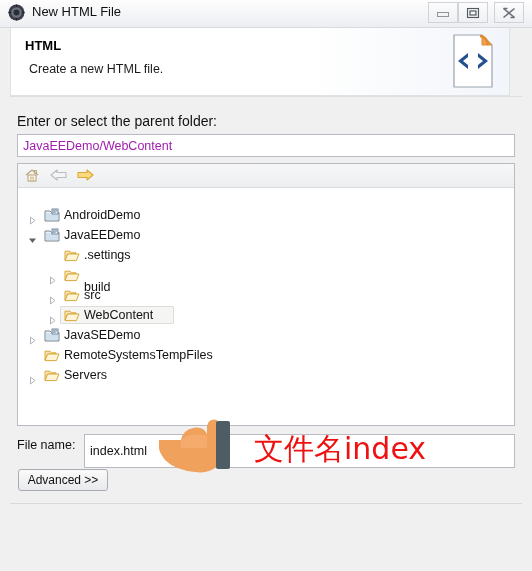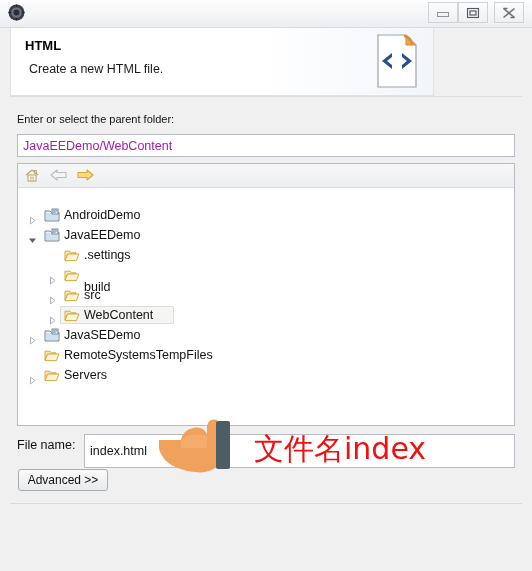--- a/index.html
+++ b/index.html
@@ -34,41 +34,41 @@
     background:linear-gradient(to bottom,#fcfcfd,#eef0f2);
     border:1px solid #cfd3d8;
     box-sizing:border-box;
   }
   #btn-min{right:74px;}
   #btn-max{right:44px;}
   #btn-close{right:8px;border-color:#cfd3d8;}
   .wbtn svg{position:absolute;left:50%;top:50%;transform:translate(-50%,-50%);}
   
   #header{
-    position:absolute;left:10px;top:28px;width:424px;height:68px;
+    position:absolute;left:10px;top:28px;width:500px;height:68px;
     background:linear-gradient(to right,#ffffff 60%,#f2f5fa 100%);
     border:1px solid #dfe1e4;border-top:none;
     box-sizing:border-box;
   }
   #header-title{
     position:absolute;left:14px;top:10px;
     font-size:13px;font-weight:bold;color:#000;
   }
   #header-desc{
     position:absolute;left:18px;top:34px;
     font-size:12.5px;color:#1a1a1a;
   }
   #header-icon{position:absolute;right:14px;top:5px;width:44px;height:56px;}
   #header-sep{
     position:absolute;left:10px;top:96px;width:512px;height:1px;
     background:#dcdee1;
   }
   
   #parent-label{
-    position:absolute;left:17px;top:113px;font-size:11px;color:#111;
+    position:absolute;left:17px;top:113px;font-size:14px;color:#111;
   }
   #path-field{
     position:absolute;left:17px;top:134px;width:498px;height:23px;
     background:#ffffff;
     border:1px solid #b8bcc2;
     box-sizing:border-box;
     font-size:12.5px;color:#a21caf;
     padding:3px 5px;
     font-family:"Liberation Sans","DejaVu Sans",sans-serif;
     outline:none;
@@ -173,20 +173,21 @@
         <circle cx="8.5" cy="8.5" r="5.2" fill="#6f7380"></circle>
         <circle cx="8.5" cy="8.5" r="3" fill="#2b2e35"></circle>
         <g stroke="#20232a" stroke-width="1.4">
           <line x1="8.5" y1="0.5" x2="8.5" y2="3"></line>
           <line x1="8.5" y1="14" x2="8.5" y2="16.5"></line>
           <line x1="0.5" y1="8.5" x2="3" y2="8.5"></line>
           <line x1="14" y1="8.5" x2="16.5" y2="8.5"></line>
         </g>
       </svg>
     </div>
+    <div id="title-text">New HTML File</div>
 
     <div class="wbtn" id="btn-min">
       <svg width="13" height="9" viewBox="0 0 13 9">
         <rect x="1" y="4" width="11" height="4" fill="none" stroke="#8f949b" stroke-width="1"></rect>
       </svg>
     </div>
     <div class="wbtn" id="btn-max">
       <svg width="13" height="11" viewBox="0 0 13 11">
         <rect x="1" y="1" width="11" height="9" fill="none" stroke="#555a61" stroke-width="1.2"></rect>
         <rect x="3.5" y="3.5" width="6" height="4" fill="none" stroke="#555a61" stroke-width="1.2"></rect>

